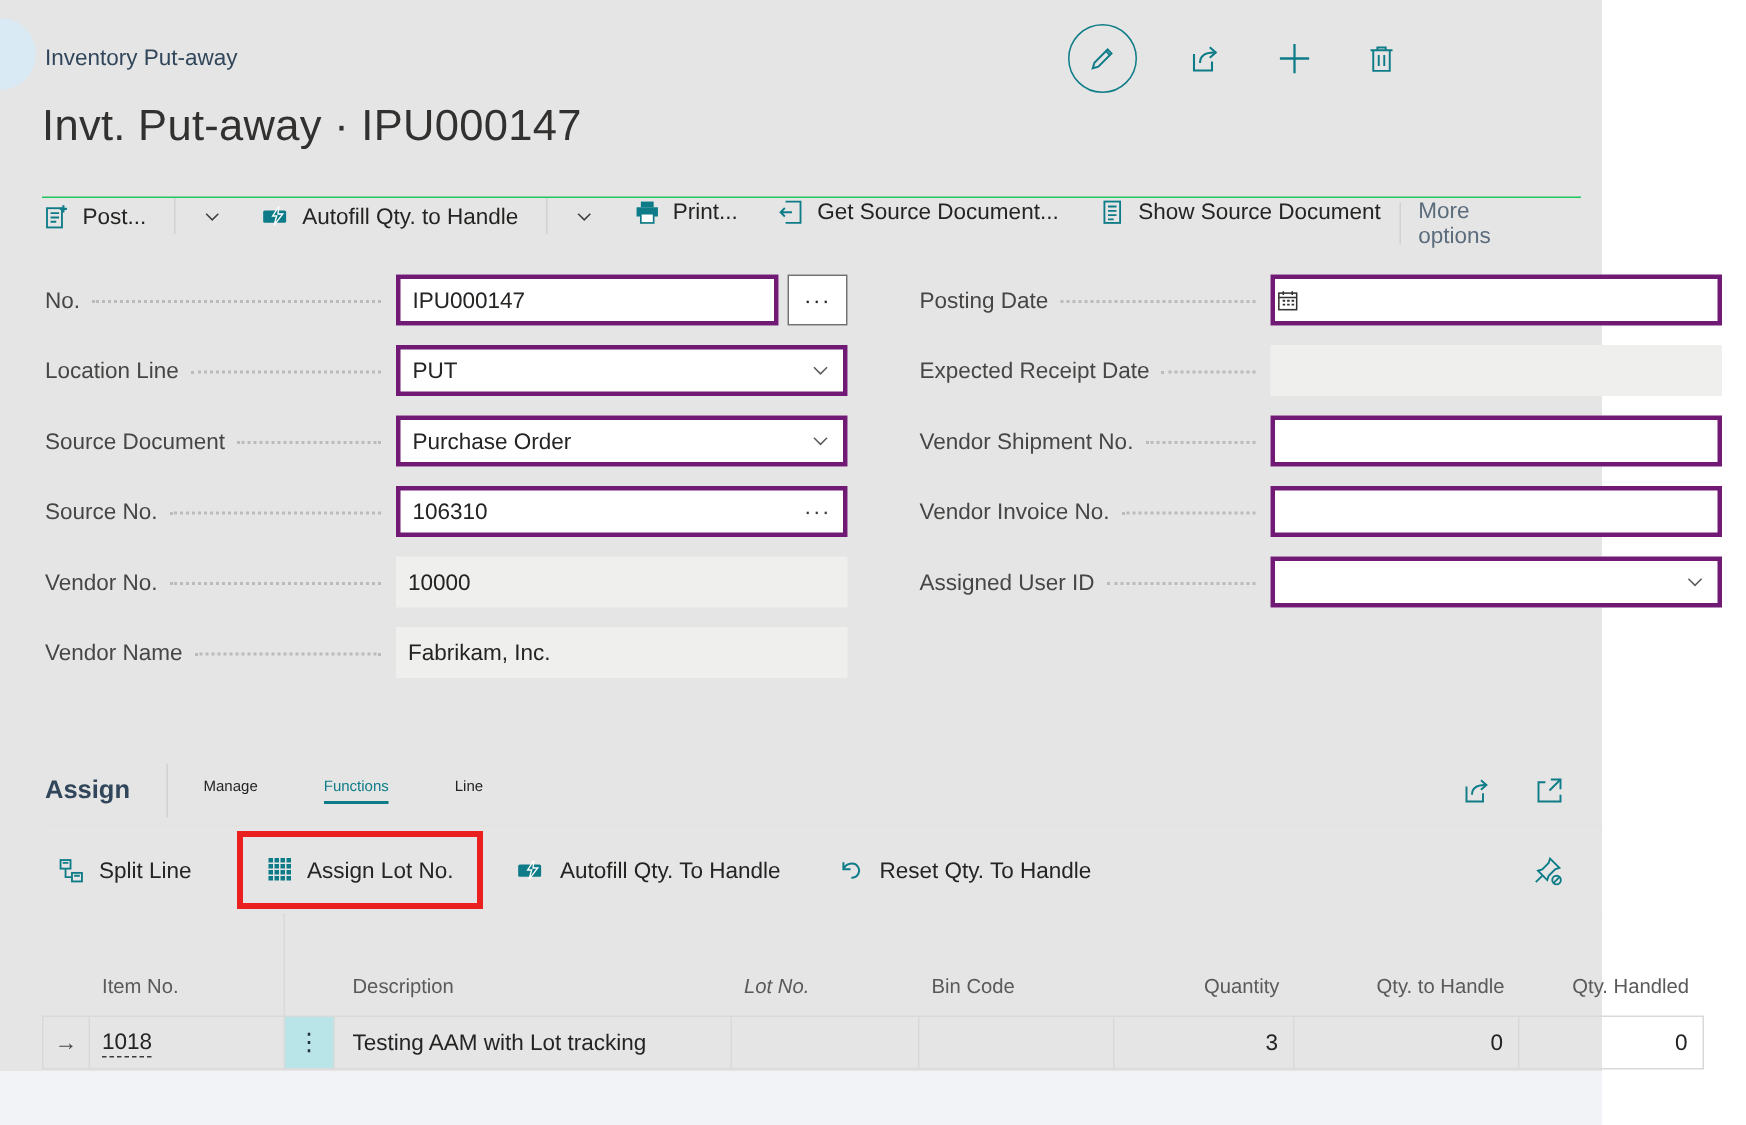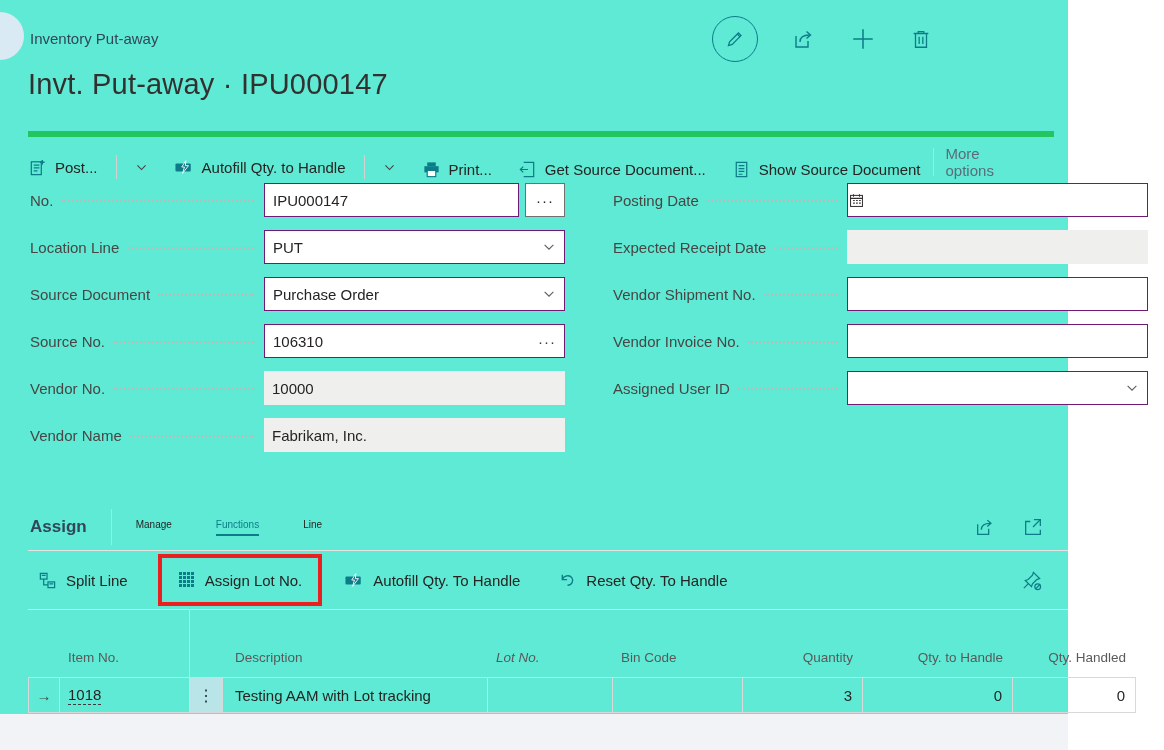--- a/index.html
+++ b/index.html
@@ -1,50 +1,50 @@
 <!DOCTYPE html>
 <html><head>
 <meta charset="utf-8">
 <style>
   * { margin:0; padding:0; box-sizing:border-box; }
   html,body { width:1164px; height:750px; background:#fff; overflow:hidden;
               font-family:"Liberation Sans", sans-serif; }
-  .page { position:relative; width:1068px; height:750px; background:#5eead4; }
+  .page { position:relative; width:1068px; height:750px; background:#e5e5e5; }
 
   
   .corner-circle { position:absolute; left:-24px; top:12px; width:48px; height:48px;
                    border-radius:50%; background:#d9eaf4; }
 
   
   .breadcrumb { position:absolute; left:30px; top:30px; font-size:15px; color:#31465a; }
   .page-title { position:absolute; left:28px; top:68px; font-size:29px; font-weight:300;
                 color:#323130; letter-spacing:.2px; }
   .top-actions { position:absolute; left:712px; top:16px; display:flex; align-items:center; gap:34px; }
   .icon-btn { display:flex; align-items:center; justify-content:center; cursor:pointer; background:none; border:none; }
   .pencil-circle { width:46px; height:46px; border:1px solid #0e7c88; border-radius:50%; }
   .teal { color:#0e7c88; }
 
   
   .toolbar { position:absolute; left:28px; right:14px; top:131px; height:48px;
-             border-top:6px solid #22c55e; display:flex; align-items:flex-end; }
+             border-top:1px solid #22c55e; display:flex; align-items:flex-start; }
   .tb-item { display:flex; align-items:center; gap:8px; font-size:15px; color:#252423; cursor:pointer; white-space:nowrap; }
   .tb-gap { width:26px; flex:none; }
   .tb-sep { width:1px; height:24px; background:#d2d2d2; margin:0 10px; flex:none; }
   .tb-sep.tall { height:28px; margin:0 12px; }
   .more-options { margin-left:auto; font-size:15px; color:#5b6c7d; cursor:pointer; padding-right:34px; }
 
   
   .form-col { position:absolute; top:183px; width:535px; }
   .form-col.left { left:30px; }
   .form-col.right { left:613px; }
   .field-row { display:flex; align-items:center; height:34px; margin-bottom:13px; }
   .field-label { font-size:15px; color:#474645; white-space:nowrap; flex:none; }
   .dots { flex:1; border-bottom:2px dotted #bdbbb9; height:1px; margin:0 10px 0 8px; transform:translateY(1px); }
   .ctl { flex:none; width:301px; display:flex; gap:6px; }
-  .box { position:relative; flex:1; height:34px; border:1px solid #701a75; background:#fff;
+  .box { position:relative; flex:1; height:34px; border:3px solid #701a75; background:#fff;
          display:flex; align-items:center; }
   .box input { flex:1; min-width:0; height:100%; border:none; outline:none; background:transparent;
                padding:0 8px; font-family:inherit; font-size:15px; color:#252423; }
   .box .trail { margin-right:8px; display:flex; align-items:center; color:#3b3a39; font-size:15px; letter-spacing:1px; }
   .box.readonly { border:none; background:#efefee; }
   .box.readonly .ro-val { padding:0 8px; font-size:15px; color:#252423; }
   .ellipsis-btn { flex:none; width:40px; height:34px; border:1px solid #707070; background:#fff;
                   font-size:15px; letter-spacing:1px; color:#252423; cursor:pointer;
                   display:flex; align-items:center; justify-content:center; }
 

